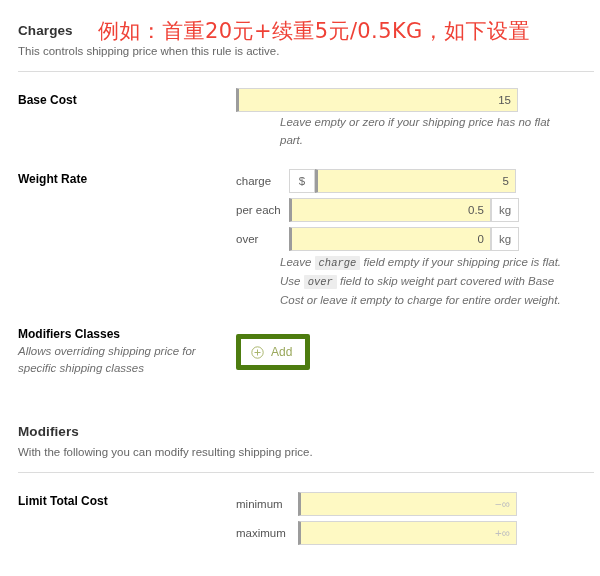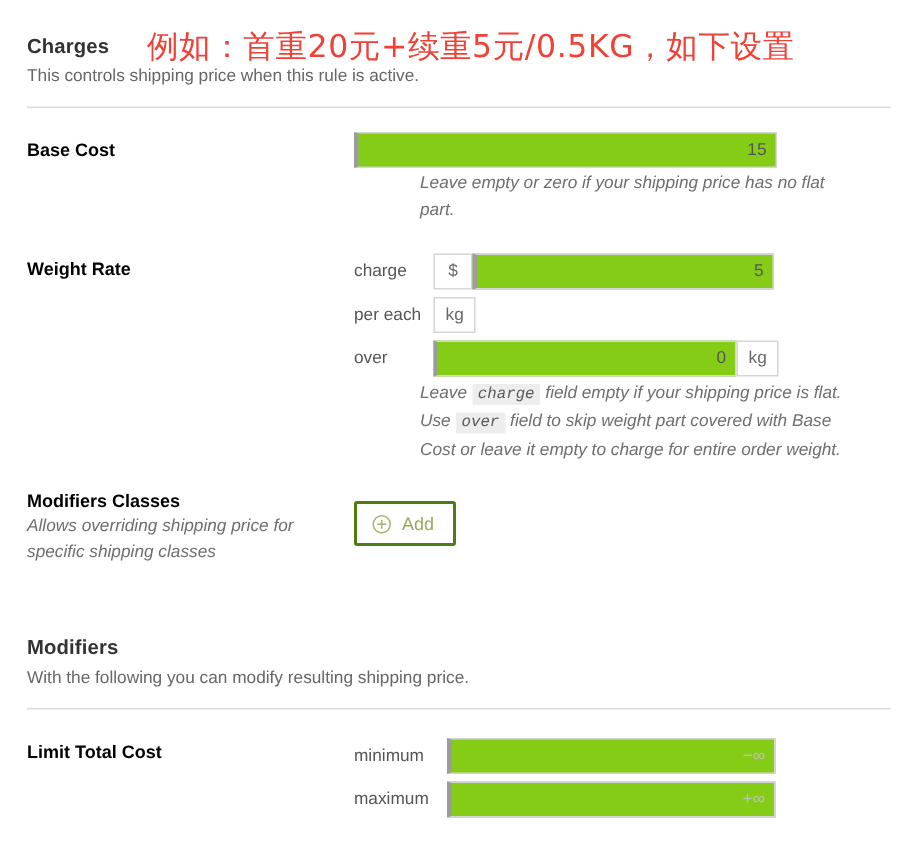--- a/index.html
+++ b/index.html
@@ -81,21 +81,21 @@
     width: 200px;
     line-height: 17px;
   }
 
   
   .inp {
     box-sizing: border-box;
     height: 24px;
     border: 1px solid #d6d6d6;
     border-left: 3px solid #9c9c9c;
-    background: #84cc16;
+    background: #fef9c3;
     font-family: "Liberation Sans", sans-serif;
     font-size: 11.5px;
     color: #555555;
     text-align: right;
     padding: 0 6px 0 4px;
     outline: none;
     display: block;
   }
   .inp::placeholder {
     color: #c0c0c0;
@@ -151,21 +151,21 @@
     border-radius: 1px;
   }
 
   
   .add-btn {
     position: absolute;
     box-sizing: border-box;
     display: flex;
     align-items: center;
     gap: 7px;
-    border: 2px solid #4d7c0f;
+    border: 5px solid #4d7c0f;
     background: #ffffff;
     color: #9aa85c;
     font-size: 12px;
     padding: 6px 13px 6px 10px;
     border-radius: 2px;
     cursor: pointer;
   }
   .add-btn .plus-icon {
     width: 13px;
     height: 13px;
@@ -193,20 +193,21 @@
   <div class="field-label" style="top:172px;">Weight Rate</div>
 
   <div class="inline-row" style="left:236px; top:169px;">
     <span class="row-label">charge</span>
     <span class="addon">$</span>
     <input class="inp" type="text" style="width: 201px;" value="5">
   </div>
 
   <div class="inline-row" style="left:236px; top:198px;">
     <span class="row-label">per each</span>
+    <input class="inp" type="text" style="width: 202px;" value="0.5">
     <span class="addon">kg</span>
   </div>
 
   <div class="inline-row" style="left:236px; top:227px;">
     <span class="row-label">over</span>
     <input class="inp" type="text" style="width: 202px;" value="0">
     <span class="addon">kg</span>
   </div>
 
   <div class="help" style="left:236px; top:253px; width:285px;">

